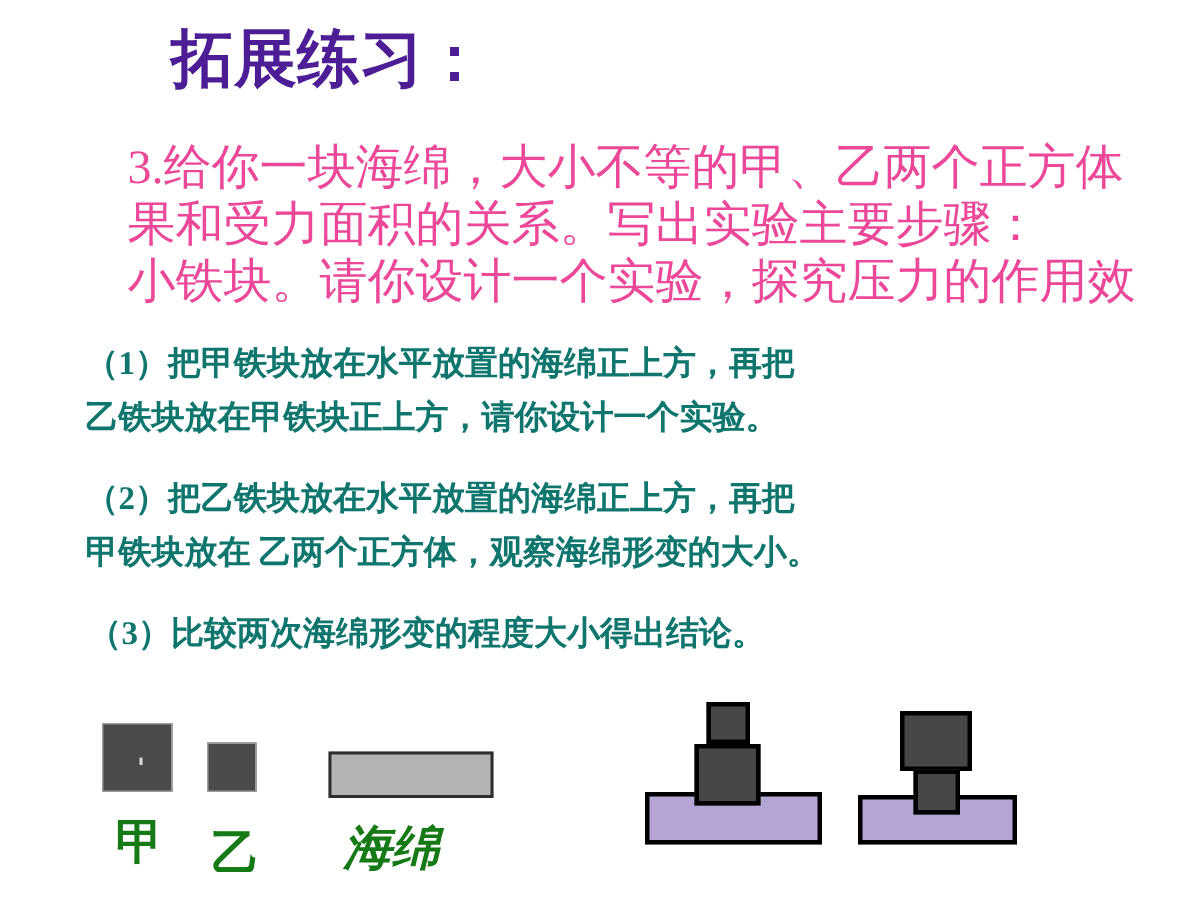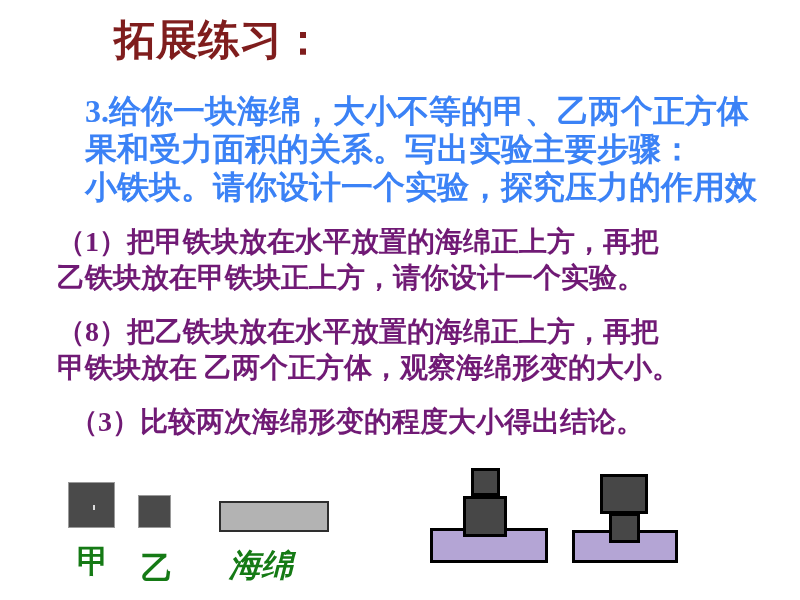--- a/index.html
+++ b/index.html
@@ -17,45 +17,45 @@
     height: 600px;
     background: #ffffff;
   }
   .title {
     position: absolute;
     left: 114px;
     top: 16px;
     font-size: 42px;
     line-height: 48px;
     font-weight: bold;
-    color: #7f1d1d;
+    color: #4c1d95;
     white-space: nowrap;
   }
   .question {
     position: absolute;
     left: 85px;
     top: 92px;
     font-size: 32px;
     line-height: 38px;
-    font-weight: bold;
-    color: #3b82f6;
+    font-weight: normal;
+    color: #ec4899;
     white-space: nowrap;
   }
   .step {
     position: absolute;
-    font-size: 28px;
+    font-size: 22px;
     line-height: 36px;
     font-weight: bold;
-    color: #701a75;
+    color: #0f766e;
     white-space: nowrap;
     font-family: Liberation Serif, serif;
   }
   .step1 { left: 57px; top: 224px; }
   .step2 { left: 57px; top: 314px; }
-  .step3 { left: 70px; top: 404px; }
+  .step3 { left: 59px; top: 404px; }
 
   
   .sq-jia {
     position: absolute; left: 68px; top: 482px;
     width: 45px; height: 44px;
     background: #4a4a4a; border: 1px solid #9a9a9a;
   }
   .sq-jia-dot {
     position: absolute; left: 24px; top: 22px;
     width: 2px; height: 5px; background: #dcdcdc;
@@ -112,21 +112,21 @@
     <div>果和受力面积的关系。写出实验主要步骤：</div>
     <div>小铁块。请你设计一个实验，探究压力的作用效</div>
   </div>
 
   <div class="step step1">
     <div>（1）把甲铁块放在水平放置的海绵正上方，再把</div>
     <div>乙铁块放在甲铁块正上方，请你设计一个实验。</div>
   </div>
 
   <div class="step step2">
-    <div>（8）把乙铁块放在水平放置的海绵正上方，再把</div>
+    <div>（2）把乙铁块放在水平放置的海绵正上方，再把</div>
     <div>甲铁块放在 乙两个正方体，观察海绵形变的大小。</div>
   </div>
 
   <div class="step step3">
     <div>（3）比较两次海绵形变的程度大小得出结论。</div>
   </div>
 
   <div class="sq-jia">
     <div class="sq-jia-dot"></div>
   </div>

